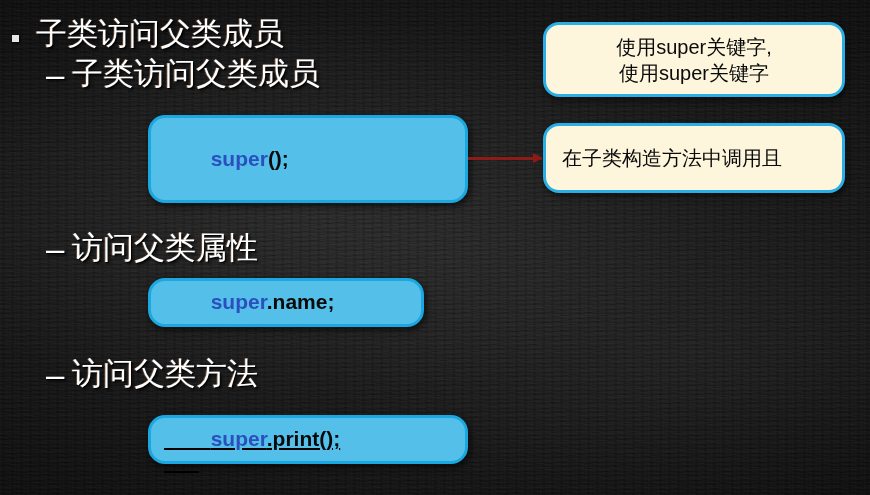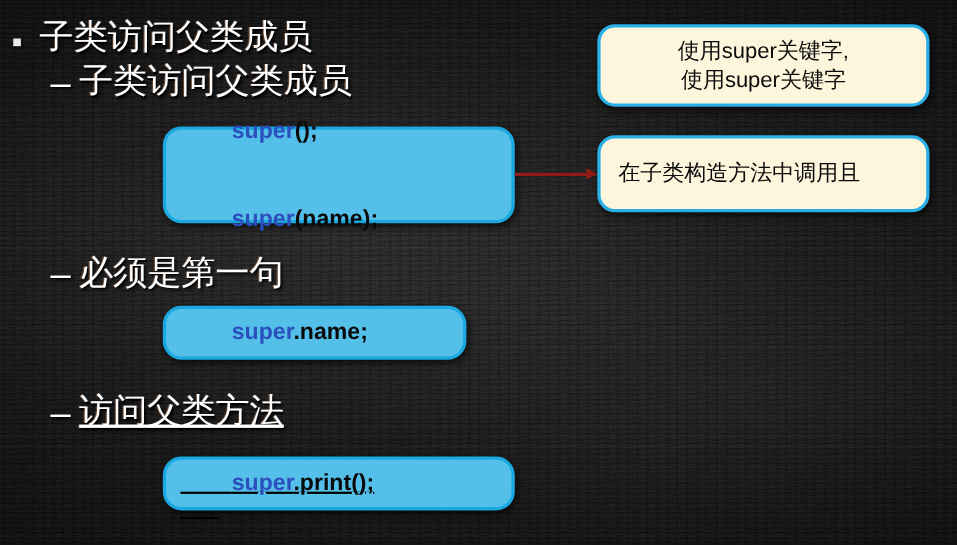--- a/index.html
+++ b/index.html
@@ -152,49 +152,46 @@
     <div class="bullet-sq" style="left:12px; top:35px;"></div>
     <div class="l1" style="left:36px; top:18px;">子类访问父类成员</div>
 
     <div class="dash" style="left:46px; top:58px;">–</div>
     <div class="l1" style="left:72px; top:58px;">子类访问父类成员</div>
 
     <div class="codebox" style="left:148px; top:115px; width:320px; height:88px;">
       <div class="code-line">
         <span class="kw">super</span><span>();</span>
       </div>
-      <div class="code-line" style="margin-top:14px;">
-        <span class="kw">super</span><span>(name);</span>
-      </div>
     </div>
 
     <div class="connector" style="left:468px; top:157px; width:74px;">
       <div class="head"></div>
     </div>
 
     <div class="callout center" style="left:543px; top:22px; width:302px; height:75px;">
       <div class="cl">使用super关键字,</div>
       <div class="cl">使用super关键字</div>
     </div>
 
     <div class="callout left" style="left:543px; top:123px; width:302px; height:70px;">
       <div class="cl">在子类构造方法中调用且</div>
     </div>
 
     <div class="dash" style="left:46px; top:232px;">–</div>
-    <div class="l1" style="left:72px; top:232px;">必须是第一句</div>
+    <div class="l1" style="left:72px; top:232px;">访问父类属性</div>
 
     <div class="codebox" style="left:148px; top:278px; width:276px; height:49px;">
       <div class="code-line">
         <span class="kw">super</span><span>.name;</span>
       </div>
     </div>
 
     <div class="dash" style="left:46px; top:358px;">–</div>
-    <div class="l1" style="left:72px; top:358px;text-decoration:underline;">访问父类方法</div>
+    <div class="l1" style="left:72px; top:358px;">访问父类方法</div>
 
     <div class="codebox" style="left:148px; top:415px; width:320px; height:49px;text-decoration:underline;">
       <div class="code-line">
         <span class="kw">super</span><span>.print();</span>
       </div>
     </div>
 
   </div>
 </div>
 

